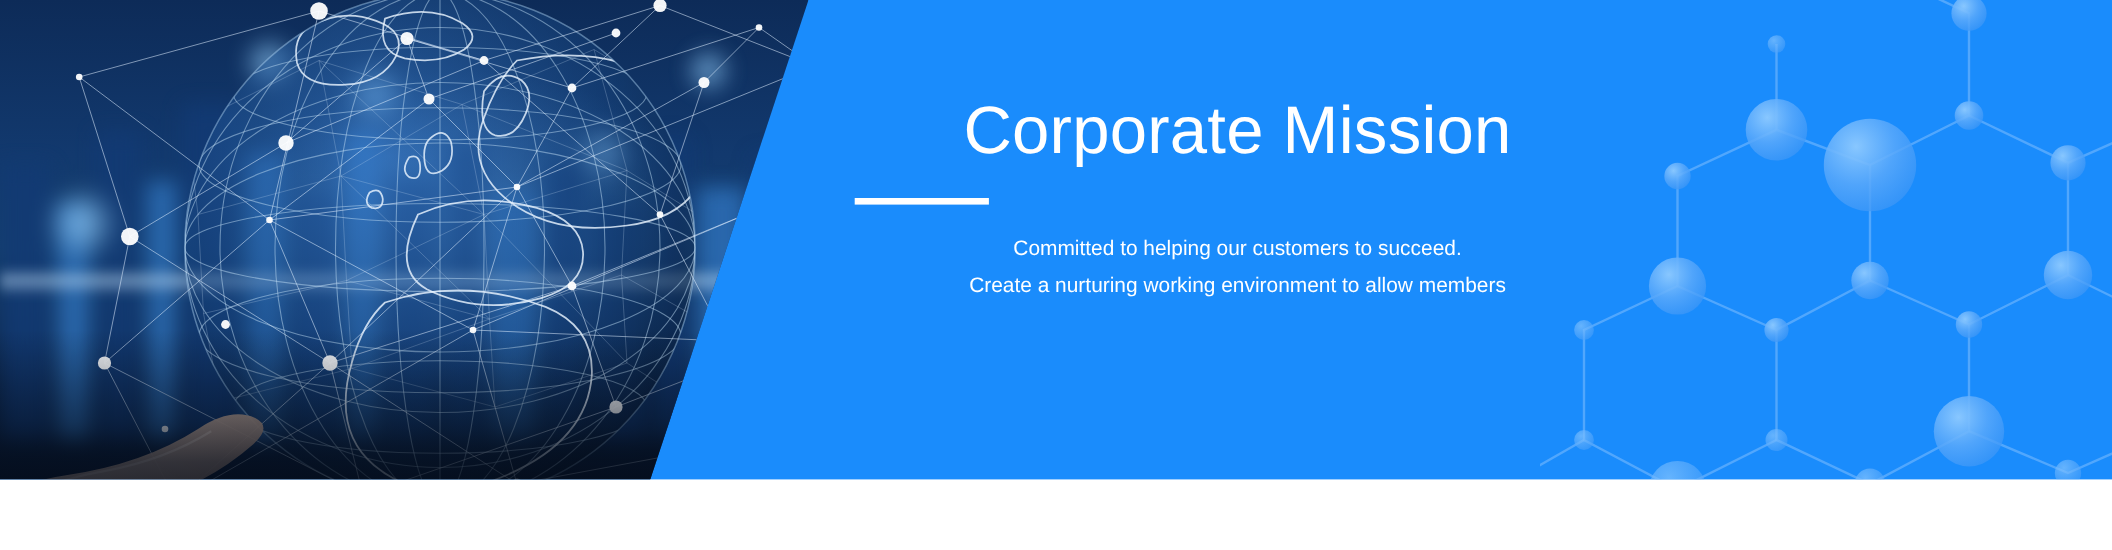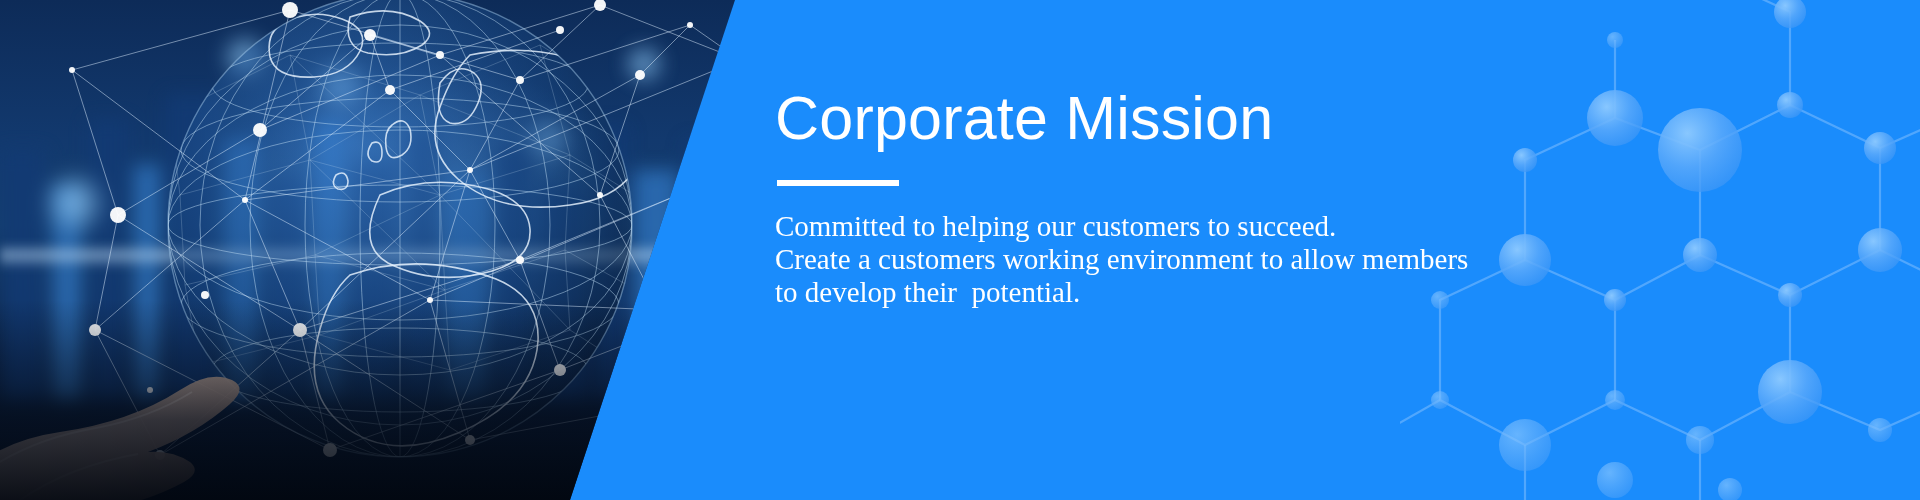--- a/index.html
+++ b/index.html
@@ -1,23 +1,24 @@
 <!DOCTYPE html>
 <html><head>
 <meta charset="utf-8">
 <style>
   html,body{margin:0;padding:0;background:#fff;}
   body{font-family:"Liberation Sans",sans-serif;}
 
   .banner{
     position:relative;
     width:1920px;
-    height:500px;
+    height:436px;
     overflow:hidden;
     background:#1A8CFC;
+    text-align:center;
   }
 
   
   .blue-panel{
     position:absolute;
     inset:0;
     background:#1A8CFC;
   }
 
   
@@ -92,25 +93,24 @@
     background:#ffffff;
     margin:26px 0 24px 2px;
   }
   .body-lines{
     margin:0;
     padding:0;
     list-style:none;
   }
   .body-lines li{
     color:#ffffff;
-    font-size:29px;
+    font-size:19px;
     line-height:33px;
     font-weight:400;
     white-space:pre;
-    font-family:Liberation Serif, serif;
   }
 </style>
 </head>
 <body>
 
 <div class="banner">
 
   <div class="blue-panel"></div>
 
   <div class="molecules">
@@ -332,18 +332,17 @@
     </div>
   </div>
 
   <div class="content">
     <h1 class="title">Corporate Mission</h1>
 
     <div class="divider"></div>
 
     <ul class="body-lines">
       <li>Committed to helping our customers to succeed.</li>
-      <li>Create a customers working environment to allow members</li>
-      <li>to develop their  potential.</li>
+      <li>Create a nurturing working environment to allow members</li>
     </ul>
   </div>
 
 </div>
 
 </body></html>

